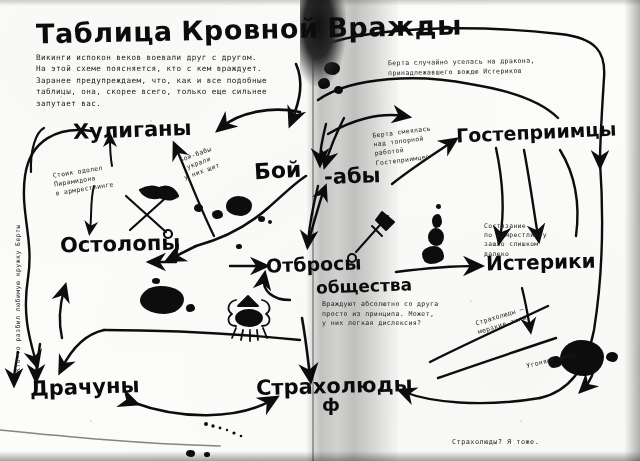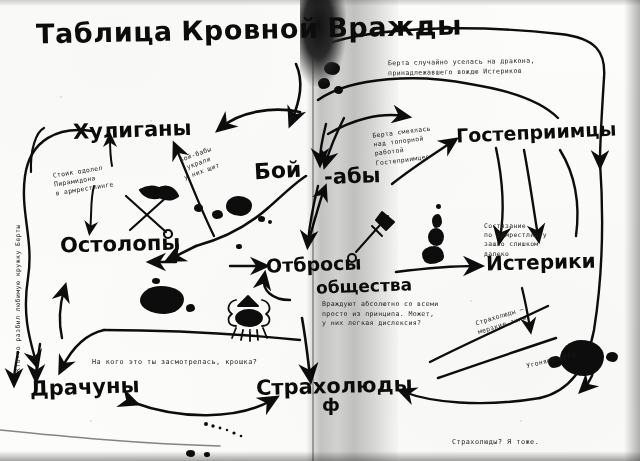--- a/index.html
+++ b/index.html
@@ -217,20 +217,25 @@
   <div class="gutter"></div>
   <div class="gutter-line"></div>
   <div class="dark-smudge"></div>
 
   <div class="title">
     <span class="cap">Таблица</span>
     <span class="cap">Кровной</span>
     <span class="cap">Вражды</span>
   </div>
 
+  <div class="intro" style="white-space:pre-line;">Викинги испокон веков воевали друг с другом.
+На этой схеме поясняется, кто с кем враждует.
+Заранее предупреждаем, что, как и все подобные
+таблицы, она, скорее всего, только еще сильнее
+запутает вас.</div>
 
   <div class="vert-note" style="left:14px;top:372px;">Кто-то разбил любимую кружку Берты</div>
 
   <div class="node" style="left:73px;top:118px;font-size:21px;transform:rotate(-2deg);">Хулиганы</div>
 
   <div class="node" style="left:254px;top:158px;font-size:22px;transform:rotate(-3deg);">Бой</div>
 
   <div class="node" style="left:324px;top:164px;font-size:21px;transform:rotate(-2deg);">-абы</div>
 
   <div class="node" style="left:456px;top:121px;font-size:19px;transform:rotate(-2.5deg);">Гостеприимцы</div>
@@ -264,29 +269,28 @@
   <div class="ann" style="left:374px;top:128px;transform:rotate(-7deg);">Берта смеялась
 над топорной
 работой
 Гостеприимцев</div>
 
   <div class="ann" style="left:484px;top:176px;margin-top:46px;">Состязание
 по армрестлингу
 зашло слишком
 далеко</div>
 
-  <div class="ann" style="left:322px;top:300px;font-size:6.6px;line-height:9.6px;">Враждуют абсолютно со всеми
+  <div class="ann" style="left:322px;top:300px;font-size:6.6px;line-height:9.6px;">Враждуют абсолютно со друга
 просто из принципа. Может,
 у них легкая дислексия?</div>
 
   <div class="ann" style="left:476px;top:312px;transform:rotate(-17deg);">Страхолюды —
 мерзкие типы</div>
 
   <div class="ann" style="left:526px;top:356px;transform:rotate(-14deg);">Угоняют овец</div>
 
-  <div class="note-bottom" style="left:92px;top:358px;">На кого это ты засмотрелась, крошка?</div>
 
   <div class="note-bottom" style="left:452px;top:438px;">Страхолюды? Я тоже.</div>
 
   <div class="edge-shadow-r"></div>
   <div class="edge-shadow-b"></div>
   <div class="edge-shadow-t"></div>
 </div>
 
 </body></html>

